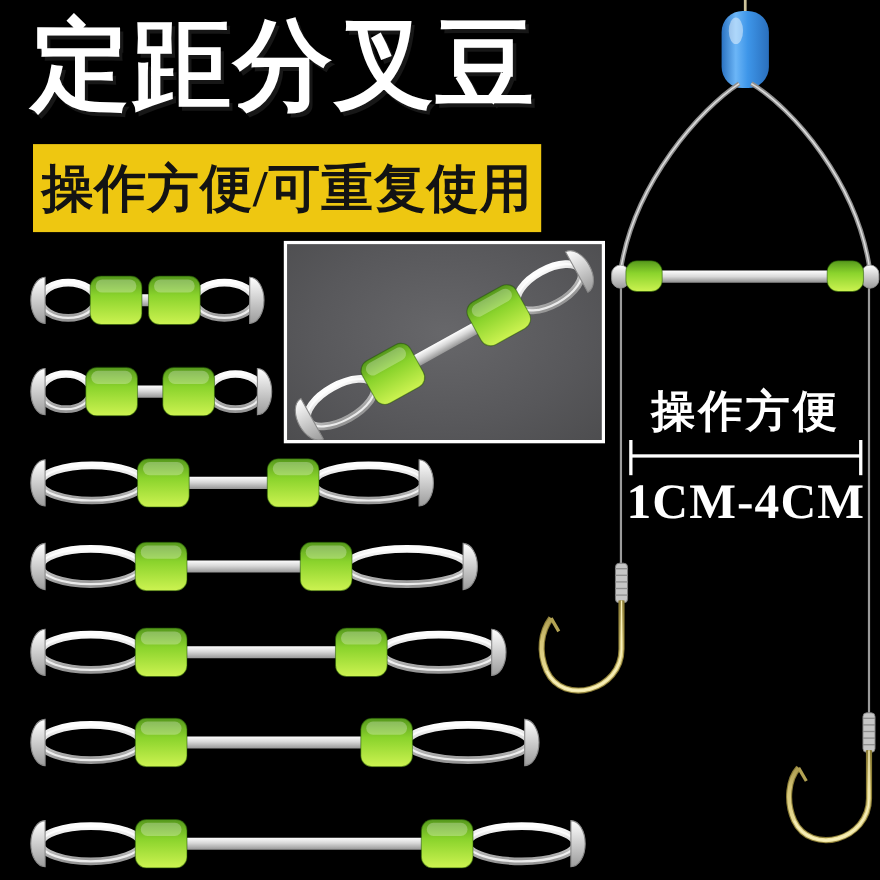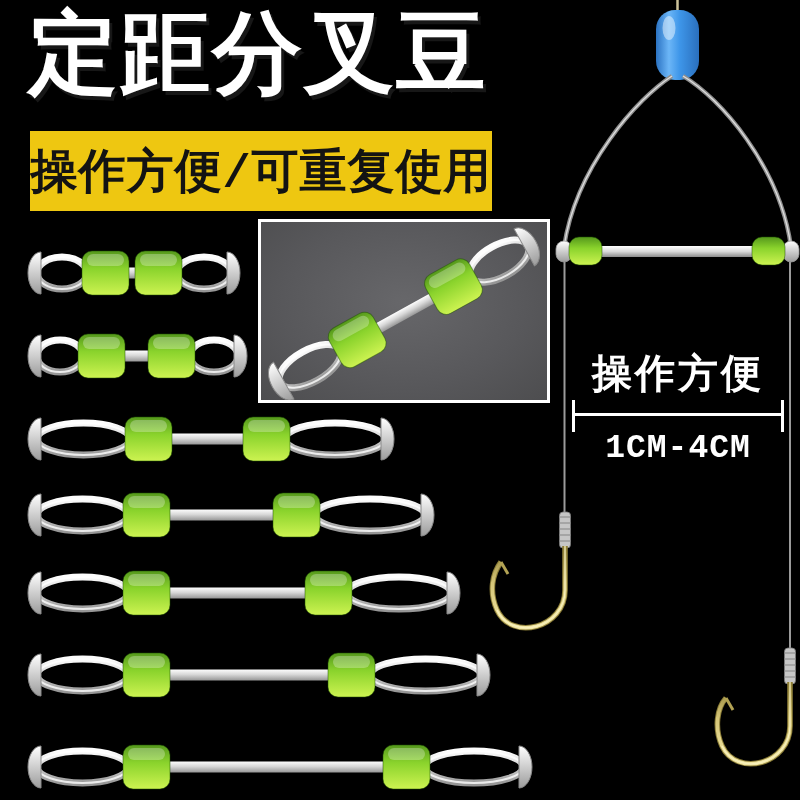--- a/index.html
+++ b/index.html
@@ -1,35 +1,35 @@
 <!DOCTYPE html>
 <html style="--background: #000000; --title-fg: #ffffff; --banner-bg: #eec711; --banner-fg: #131313; --label-fg: #ffffff; --bead-green-dark: #55981c; --bead-green-mid: #8ad32c; --bead-green-light: #cdf351; --float-blue: #3e96e9; --hook-gold: #d6c678; --wire-gray: #8f8f8f; --inset-bg: #59595b;"><head>
 <meta charset="utf-8">
 <style>
   html,body{margin:0;padding:0;background:#000;}
   .stage{position:relative;width:800px;height:800px;background:var(--background,#000);overflow:hidden;
-         font-family:Liberation Mono, monospace;}
+         font-family:Liberation Serif, serif;}
   .defs-svg{position:absolute;width:0;height:0;}
   .page-title{position:absolute;left:28px;top:14px;width:480px;margin:0;
     font-size:90px;line-height:1.04;font-weight:900;letter-spacing:2px;
     color:var(--title-fg,#fff);text-shadow:3px 4px 0 rgba(25,25,25,.9);white-space:nowrap;}
   .banner{position:absolute;left:30px;top:131px;width:462px;height:80px;
     background:var(--banner-bg,#eec711);display:flex;align-items:center;justify-content:center;}
   .banner span{font-size:47px;font-weight:900;letter-spacing:1px;color:var(--banner-fg,#131313);white-space:nowrap;}
   .inset{position:absolute;left:258px;top:219px;width:286px;height:178px;border:3px solid #fff;
     background:radial-gradient(ellipse at 50% 45%, #67676a 0%, #58585b 60%, #4d4d4f 100%);}
   .fork-label{position:absolute;left:572px;top:346px;width:212px;text-align:center;
     font-size:40px;font-weight:700;letter-spacing:3px;color:var(--label-fg,#fff);white-space:nowrap;}
   .measure{position:absolute;left:572px;top:400px;width:212px;height:32px;}
   .measure .tick{position:absolute;top:0;width:3px;height:32px;background:var(--label-fg,#fff);}
   .measure .tick.l{left:0;}
   .measure .tick.r{right:0;}
   .measure .bar{position:absolute;left:2px;right:2px;top:13px;height:3px;background:var(--label-fg,#fff);}
   .range-label{position:absolute;left:560px;top:430px;width:236px;text-align:center;
-    font-size:33px;font-weight:700;letter-spacing:1px;color:var(--label-fg,#fff);white-space:nowrap;}
+    font-size:45px;font-weight:700;letter-spacing:1px;color:var(--label-fg,#fff);white-space:nowrap;}
   #left-products svg{overflow:visible;}
   #rig{position:absolute;left:0;top:0;}
 </style>
 </head>
 <body>
 
 <div class="stage">
 
   <svg class="defs-svg" aria-hidden="true">
     <defs>

